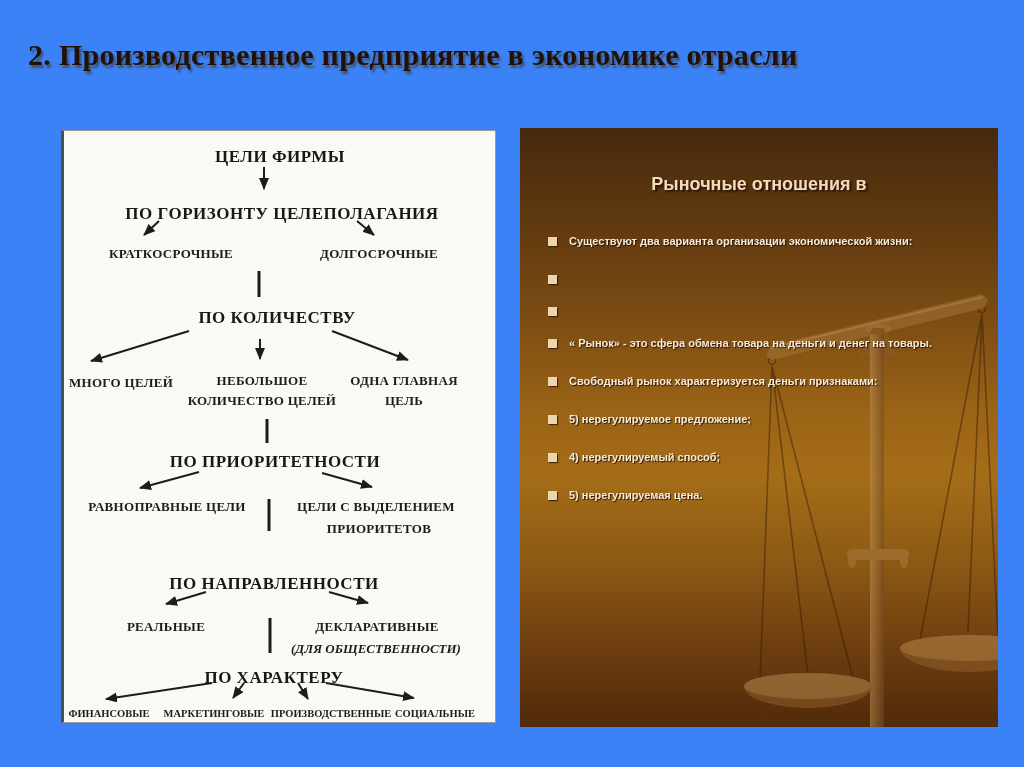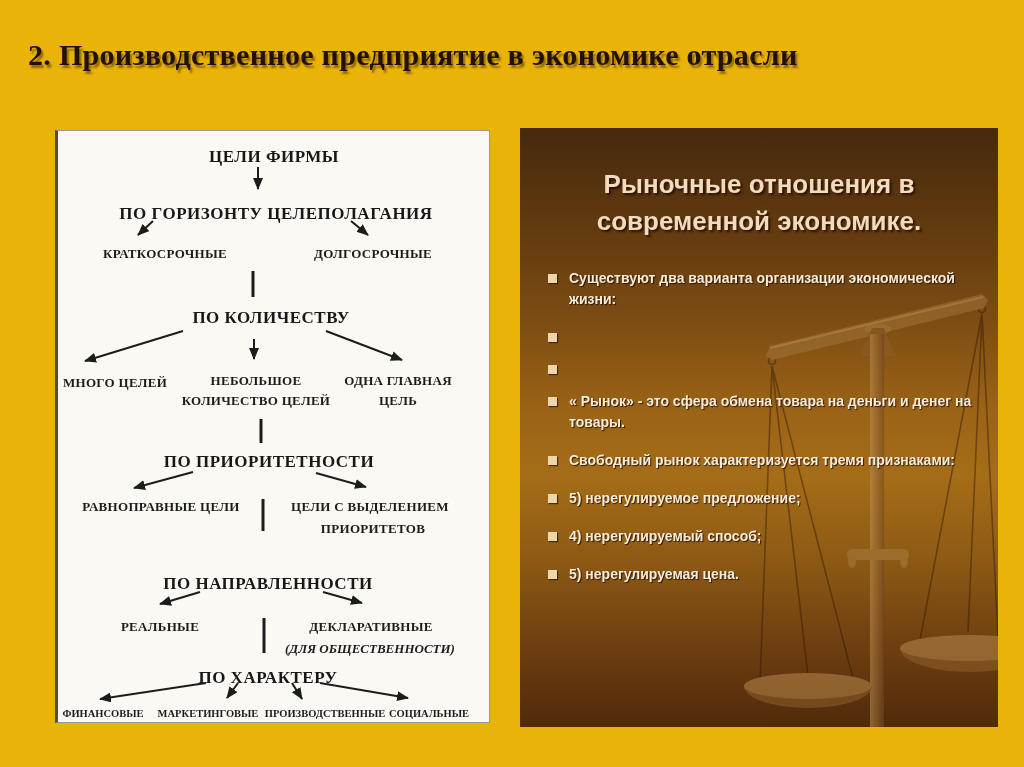--- a/index.html
+++ b/index.html
@@ -1,42 +1,42 @@
 <!DOCTYPE html>
 <html><head>
 <meta charset="utf-8">
 <style>
   html,body{margin:0;padding:0;background:#cdb768;}
-  .slide{position:relative;width:1024px;height:767px;background:#eab308;overflow:hidden;
+  .slide{position:relative;width:1024px;height:767px;background:#3b82f6;overflow:hidden;
          font-family:"Liberation Sans",sans-serif;}
   
   .page-title{position:absolute;left:28px;top:38px;width:960px;margin:0;
     font-family:"Liberation Serif",serif;font-weight:bold;font-size:30px;
     color:#211106;text-shadow:2px 3px 2px rgba(70,45,10,0.55);letter-spacing:0.3px;}
   
-  .panel-left{position:absolute;left:55px;top:130px;width:435px;height:593px;
+  .panel-left{position:absolute;left:61px;top:130px;width:435px;height:593px;
     background:#fbf9f3;border:1px solid #9a9a9a;border-left:3px solid #4e4e4e;box-sizing:border-box;text-decoration:underline;}
   .panel-left svg{display:block;}
   .dg-h{font-family:"Liberation Serif",serif;font-weight:bold;font-size:17px;fill:#181818;letter-spacing:0.5px;}
   .dg-n{font-family:"Liberation Serif",serif;font-weight:bold;font-size:13px;fill:#1c1c1c;letter-spacing:0.3px;}
   .dg-i{font-family:"Liberation Serif",serif;font-weight:bold;font-style:italic;font-size:13px;fill:#1c1c1c;}
   .dg-s{font-family:"Liberation Serif",serif;font-weight:bold;font-size:10.5px;fill:#1c1c1c;}
   .ar{stroke:#1c1c1c;stroke-width:2;fill:none;}
   .bar{stroke:#1c1c1c;stroke-width:3;fill:none;}
   
   .panel-right{position:absolute;left:520px;top:128px;width:478px;height:599px;overflow:hidden;
     background:linear-gradient(180deg,#47290e 0%,#5d370f 14%,#7c4c13 32%,#9a6316 47%,
                #a56d18 58%,#8d5a14 72%,#6f3f10 86%,#502a0b 100%);}
   .scales{position:absolute;left:0;top:0;z-index:1;}
   .market-content{position:relative;z-index:2;padding:38px 26px 0 26px;box-sizing:border-box;}
-  .market-title{text-align:center;font-weight:bold;font-size:26px;line-height:37px;
+  .market-title{text-align:center;font-weight:bold;font-size:18px;line-height:37px;
     color:#f2dcbd;text-shadow:2px 2px 2px rgba(40,15,3,0.85);margin-bottom:28px;}
   .bullets{list-style:none;margin:0;padding:0 0 0 2px;}
   .bullets li{display:flex;align-items:flex-start;margin-bottom:17px;
-    font-size:14px;font-weight:bold;line-height:21px;color:#f6ecd8;
+    font-size:11px;font-weight:bold;line-height:21px;color:#f6ecd8;
     text-shadow:1px 1px 1px rgba(40,15,3,0.9);}
   .sq{flex:0 0 auto;width:9px;height:9px;background:#ecd6ac;margin:6px 12px 0 0;
     box-shadow:1px 1px 1px rgba(40,15,3,0.7);}
   .btxt{max-width:405px;}
 </style>
 </head>
 <body>
 
 <div class="slide">
 
@@ -127,40 +127,39 @@
         <path d="M224,558 A64,22 0 0 0 352,558 Z" fill="#8f5f2c"></path>
         <ellipse cx="288" cy="558" rx="64" ry="13" fill="#b8884c"></ellipse>
         <path d="M380,520 A70,24 0 0 0 520,520 Z" fill="#8f5f2c"></path>
         <ellipse cx="450" cy="520" rx="70" ry="13" fill="#b8884c"></ellipse>
       </g>
     </svg>
 
     <div class="market-content">
       <div class="market-title">
         <div>Рыночные отношения в</div>
-        <div>современной экономике.</div>
       </div>
       <ul class="bullets">
         <li>
             <span class="sq"></span>
             <span class="btxt">Существуют два варианта организации экономической жизни:</span>
           </li>
         <li>
             <span class="sq"></span>
           </li>
         <li>
             <span class="sq"></span>
           </li>
         <li>
             <span class="sq"></span>
             <span class="btxt">« Рынок» - это сфера обмена товара на деньги и денег на товары.</span>
           </li>
         <li>
             <span class="sq"></span>
-            <span class="btxt">Свободный рынок характеризуется тремя признаками:</span>
+            <span class="btxt">Свободный рынок характеризуется деньги признаками:</span>
           </li>
         <li>
             <span class="sq"></span>
             <span class="btxt">5) нерегулируемое предложение;</span>
           </li>
         <li>
             <span class="sq"></span>
             <span class="btxt">4) нерегулируемый способ;</span>
           </li>
         <li>

